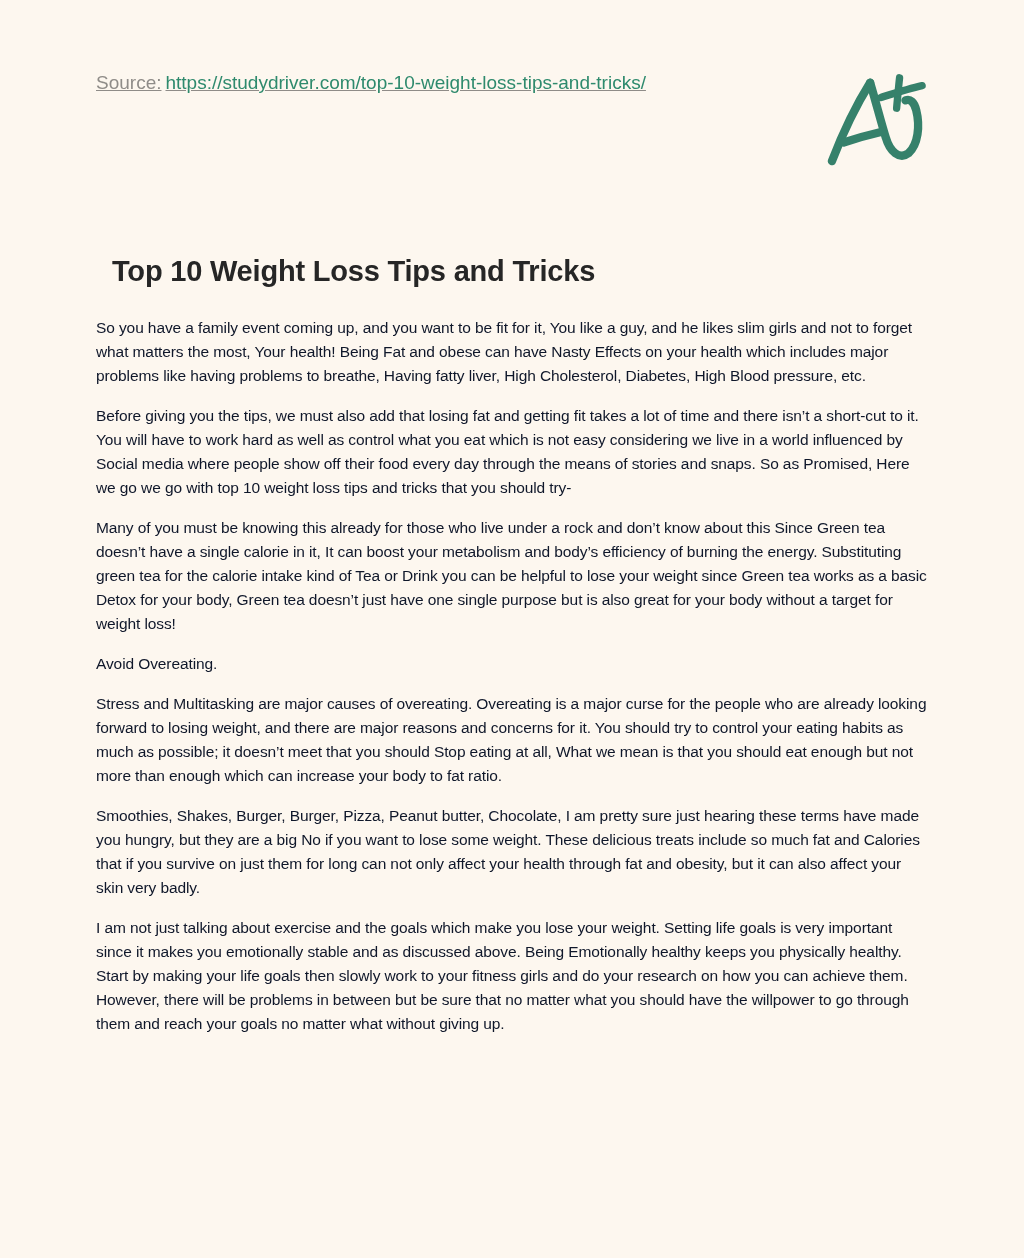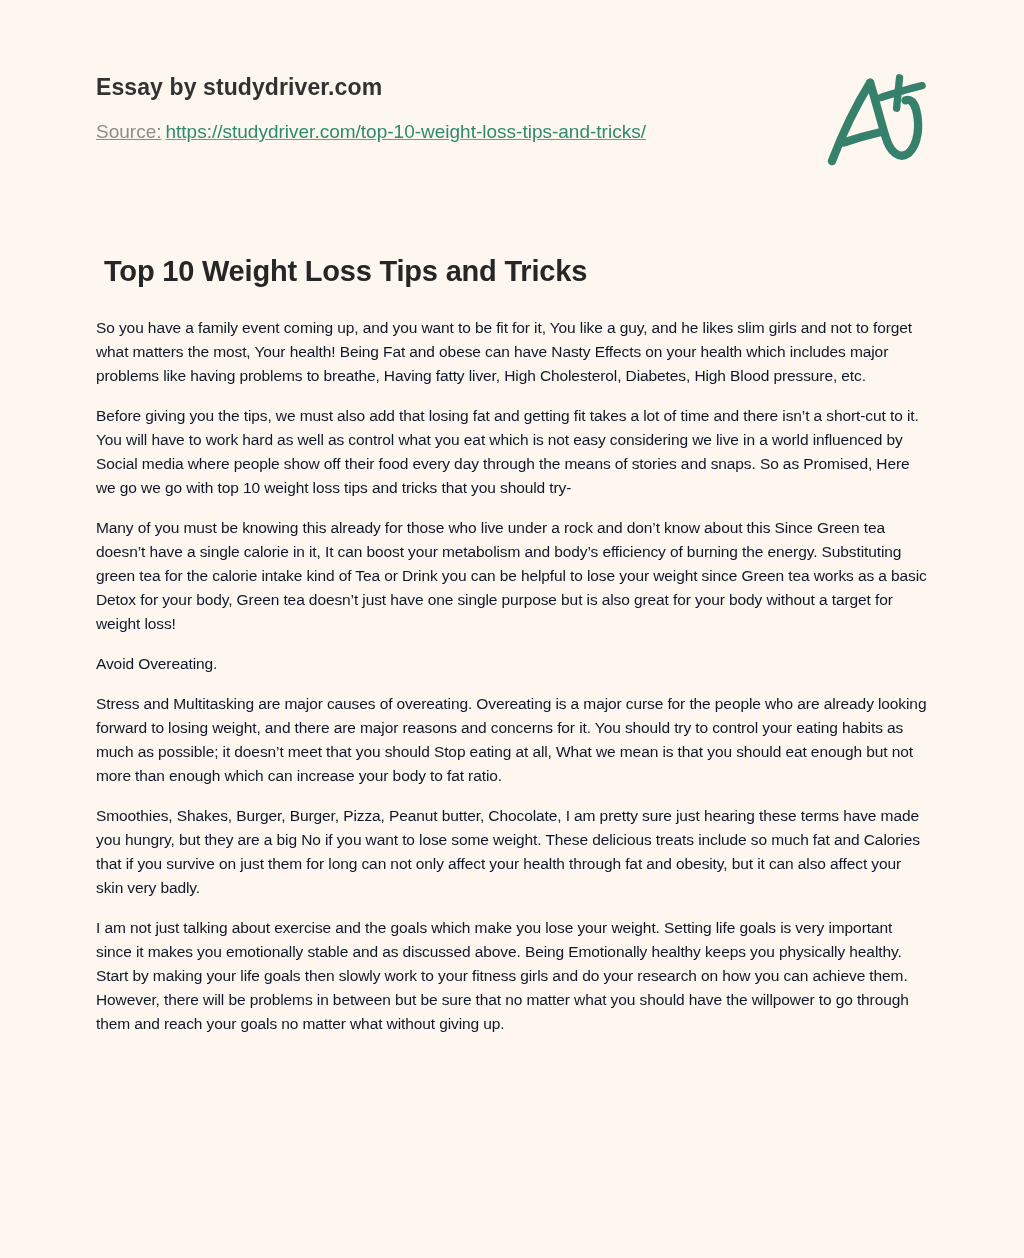--- a/index.html
+++ b/index.html
@@ -34,21 +34,21 @@
     text-decoration: underline;
   }
   .source-link {
     color: #2E8A6D;
     text-decoration: none;
     margin-left: 4px;
   }
   .logo { width: 102px; height: 98px; flex: 0 0 auto; margin-top: -4px; }
   .logo svg { width: 102px; height: 98px; display: block; }
   .title {
-    margin: 86px 0 0 8px;
+    margin: 86px 0 0 16px;
     font-size: 29px;
     font-weight: 700;
     color: #262626;
     letter-spacing: -0.2px;
     line-height: 35px;
   }
   .article p {
     margin: 16px 0 0 0;
     font-size: 15.5px;
     line-height: 24px;
@@ -57,21 +57,20 @@
   }
   .article p.first { margin-top: 27px; }
 </style>
 </head>
 <body>
 
 <div class="page">
 
   <header class="header">
     <div class="header-left">
-      <h2 class="byline">Essay by studydriver.com</h2>
       <div class="source">
         <span>Source:</span><a class="source-link" href="#">https://studydriver.com/top-10-weight-loss-tips-and-tricks/</a>
       </div>
     </div>
     <div class="logo">
       <svg viewBox="0 0 104 98" fill="none" xmlns="http://www.w3.org/2000/svg">
 
         <path d="M6 92 C16 66 30 36 45 12" stroke="#36816B" stroke-width="8.5" stroke-linecap="round" fill="none"></path>
 
         <path d="M45 12 C51 32 56 52 61 68 C65 82 75 91 84 84 C94 75 96 56 92 40 C90 32 86 28 81 30" stroke="#36816B" stroke-width="8.5" stroke-linecap="round" fill="none"></path>

